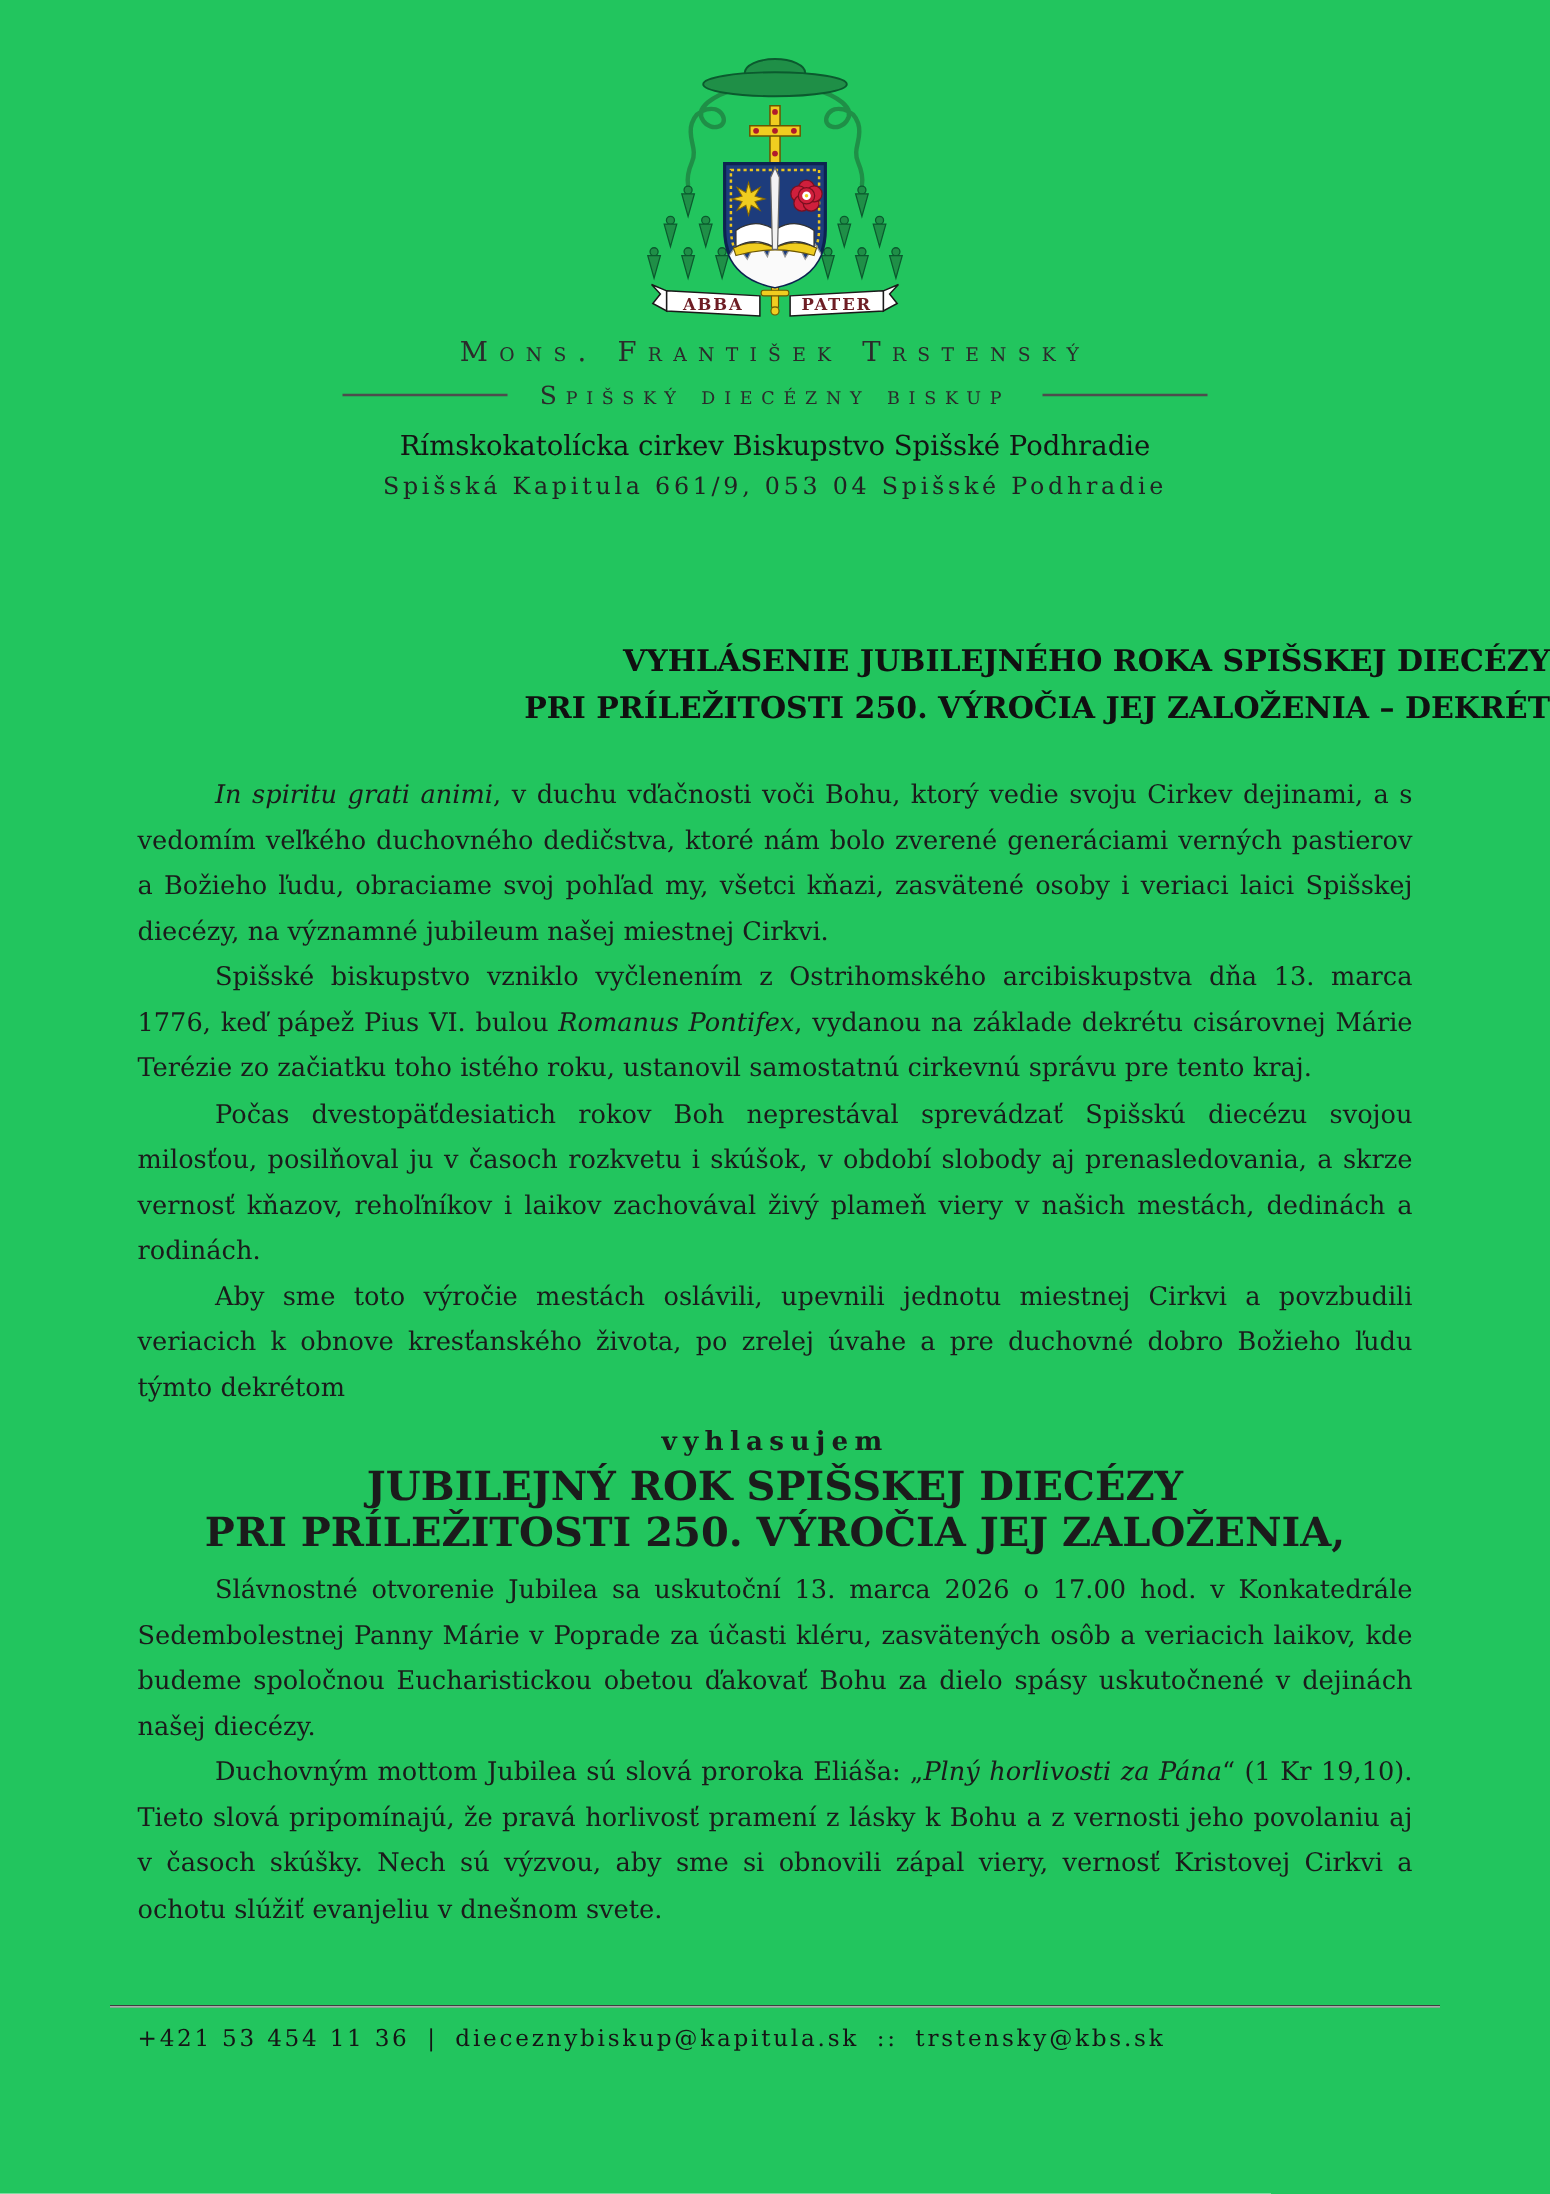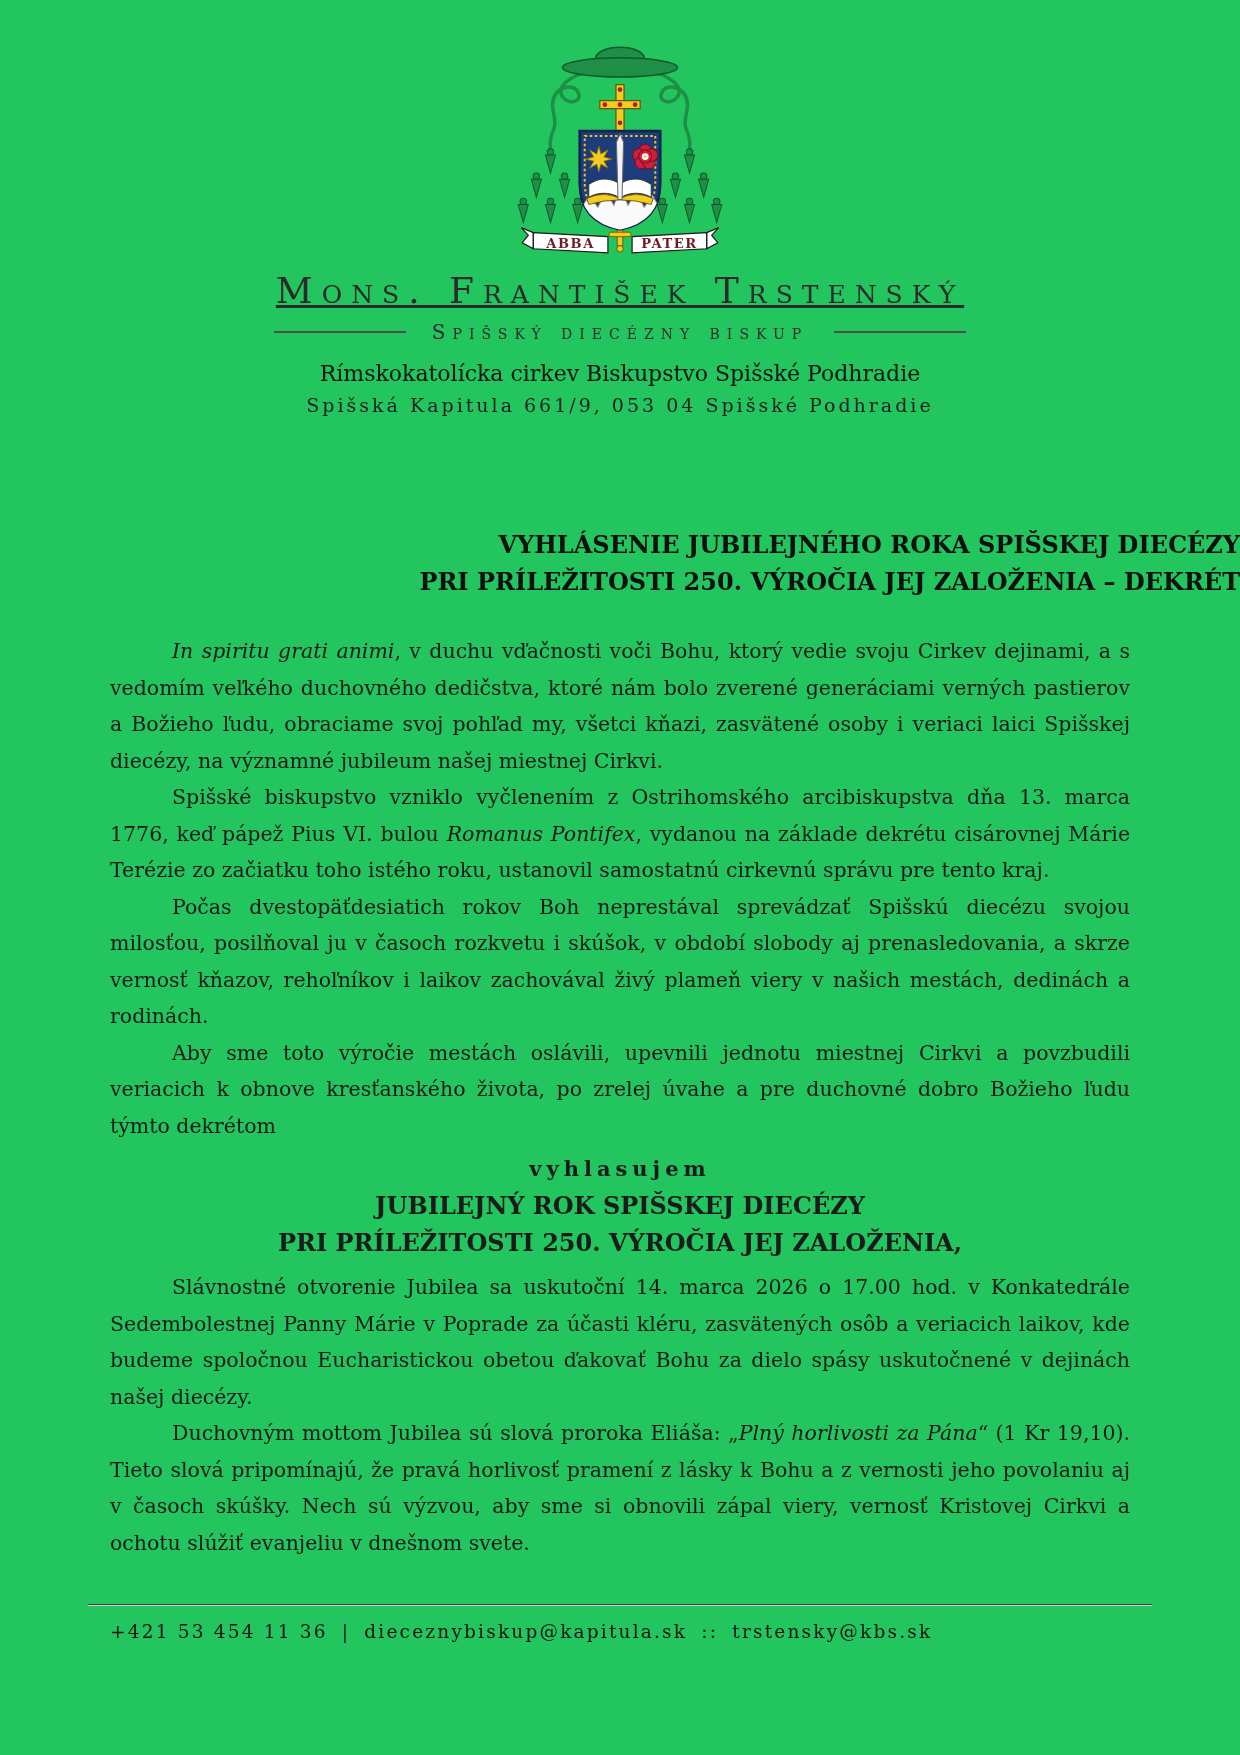--- a/index.html
+++ b/index.html
@@ -10,26 +10,25 @@
     height: 1755px;
     background: #22c55e;
     font-family: "DejaVu Serif", "Liberation Serif", serif;
     color: #1b1b1b;
     overflow: hidden;
   }
   .letterhead { text-align: center; }
   .crest-wrap { padding-top: 34px; display: flex; justify-content: center; }
   .name-line {
     margin-top: 12px;
-    font-size: 36px;
+    font-size: 22px;
     letter-spacing: 9px;
     font-variant: small-caps;
     color: #2b2b2b;
     white-space: nowrap;
-    text-decoration: underline;
   }
   .role-row {
     margin-top: 9px;
     display: flex;
     align-items: center;
     justify-content: center;
     gap: 26px;
   }
   .role-rule { width: 132px; height: 2px; background: #4d4d4d; }
   .role-line {
@@ -54,21 +53,21 @@
     font-size: 20.5px;
     line-height: 36.5px;
     text-align: justify;
   }
   .body-text p { margin: 0; text-indent: 62px; }
   .body-text p.no-indent { text-indent: 0; }
   .italic { font-style: italic; }
   .bold { font-weight: bold; }
   .center-block { text-align: center; margin: 6px 0 8px 0; }
   .proclaim { font-weight: bold; font-size: 21px; letter-spacing: 5px; line-height: 37px; }
-  .proclaim-title { font-weight: bold; font-size: 24px; line-height: 37px; text-indent: 0; }
+  .proclaim-title { font-weight: bold; font-size: 32px; line-height: 37px; text-indent: 0; }
   .footer {
     position: absolute;
     left: 88px;
     right: 88px;
     top: 1604px;
   }
   .footer-rule { height: 2px; background: #3f3f3f; border-bottom: 1px solid #cfcfcf; }
   .footer-text {
     margin-top: 15px;
     padding-left: 22px;
@@ -205,21 +204,21 @@
     <p><span>Spišské biskupstvo vzniklo vyčlenením z Ostrihomského arcibiskupstva dňa 13. marca 1776, keď pápež Pius VI. bulou </span><span class="italic">Romanus Pontifex</span><span>, vydanou na základe dekrétu cisárovnej Márie Terézie zo začiatku toho istého roku, ustanovil samostatnú cirkevnú správu pre tento kraj.</span></p>
     <p>Počas dvestopäťdesiatich rokov Boh neprestával sprevádzať Spišskú diecézu svojou milosťou, posilňoval ju v časoch rozkvetu i skúšok, v období slobody aj prenasledovania, a skrze vernosť kňazov, rehoľníkov i laikov zachovával živý plameň viery v našich mestách, dedinách a rodinách.</p>
     <p>Aby sme toto výročie mestách oslávili, upevnili jednotu miestnej Cirkvi a povzbudili veriacich k obnove kresťanského života, po zrelej úvahe a pre duchovné dobro Božieho ľudu týmto dekrétom</p>
 
     <div class="center-block">
       <div class="proclaim">vyhlasujem</div>
       <div class="proclaim-title">JUBILEJNÝ ROK SPIŠSKEJ DIECÉZY</div>
       <div class="proclaim-title">PRI PRÍLEŽITOSTI 250. VÝROČIA JEJ ZALOŽENIA,</div>
     </div>
 
-    <p>Slávnostné otvorenie Jubilea sa uskutoční 14. marca 2026 o 17.00 hod. v Konkatedrále Sedembolestnej Panny Márie v Poprade za účasti kléru, zasvätených osôb a veriacich laikov, kde budeme spoločnou Eucharistickou obetou ďakovať Bohu za dielo spásy uskutočnené v dejinách našej diecézy.</p>
+    <p>Slávnostné otvorenie Jubilea sa uskutoční 13. marca 2026 o 17.00 hod. v Konkatedrále Sedembolestnej Panny Márie v Poprade za účasti kléru, zasvätených osôb a veriacich laikov, kde budeme spoločnou Eucharistickou obetou ďakovať Bohu za dielo spásy uskutočnené v dejinách našej diecézy.</p>
     <p><span>Duchovným mottom Jubilea sú slová proroka Eliáša: „</span><span class="italic">Plný horlivosti za Pána</span><span>“ (1 Kr 19,10). Tieto slová pripomínajú, že pravá horlivosť pramení z lásky k Bohu a z vernosti jeho povolaniu aj v časoch skúšky. Nech sú výzvou, aby sme si obnovili zápal viery, vernosť Kristovej Cirkvi a ochotu slúžiť evanjeliu v dnešnom svete.</span></p>
   </main>
 
   <div class="footer">
     <div class="footer-rule"></div>
     <div class="footer-text">
       <span>+421 53 454 11 36</span>
       <span>|</span>
       <span>dieceznybiskup@kapitula.sk</span>
       <span>::</span>

